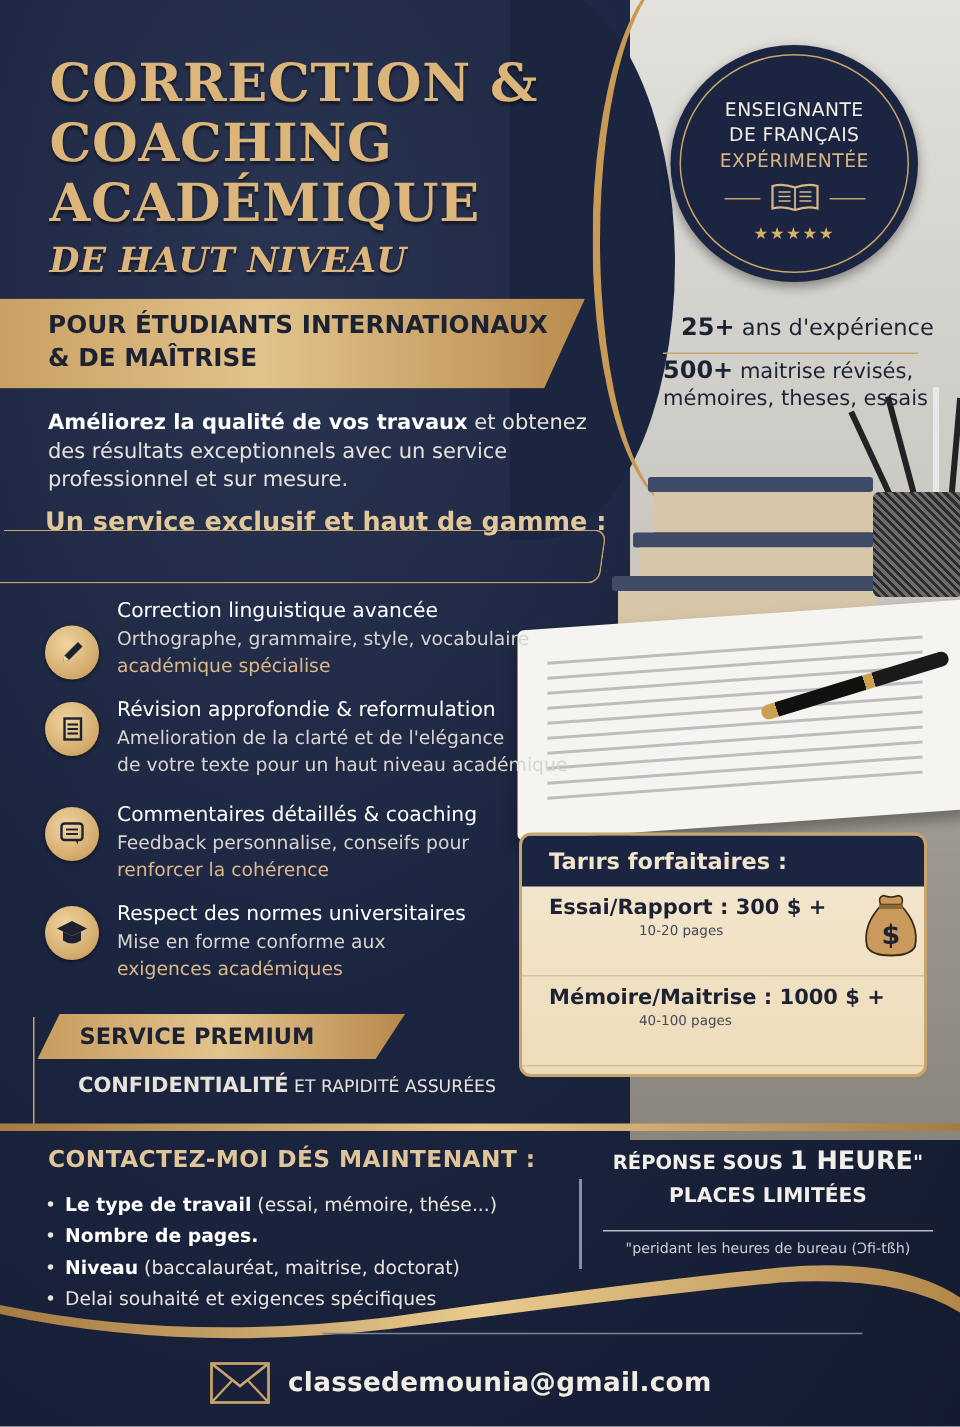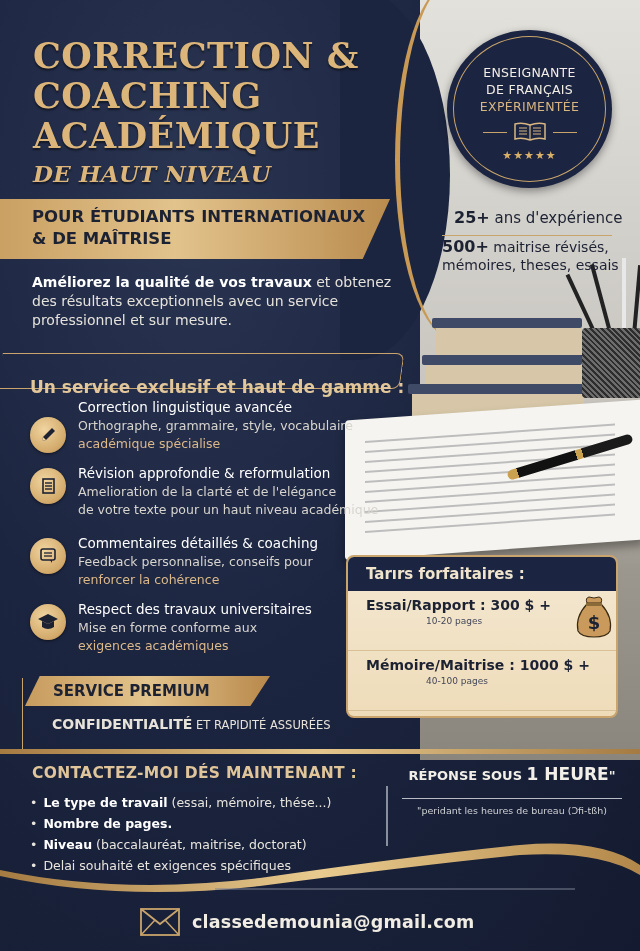--- a/index.html
+++ b/index.html
@@ -92,21 +92,21 @@
     font-size: 14px; line-height: 19px; color: #e6e3dc;
   }
   .intro b { color: #fff; }
 
   .exclusive {
     position: absolute; left: 0; top: 353px; width: 402px; height: 36px;
     border: 1.5px solid #c9a46c; border-left: none; border-radius: 0 8px 8px 0;
     transform: skewX(-8deg); transform-origin: left;
   }
   .exclusive-label {
-    position: absolute; left: 30px; top: 377px; font-size: 17px; font-weight: bold; color: #e2c79a;
+    position: absolute; left: 30px; top: 338px; font-size: 17px; font-weight: bold; color: #e2c79a;
   }
 
   .feature { position: absolute; left: 30px; display: flex; gap: 12px; }
   .feature .ico {
     width: 36px; height: 36px; border-radius: 50%;
     background: radial-gradient(circle at 40% 35%, #f0d4a0 0%, #d2a96a 70%, #b08048 100%);
     display:flex; align-items:center; justify-content:center; flex-shrink: 0; margin-top: 4px;
     box-shadow: 0 1px 3px rgba(0,0,0,0.5);
   }
   .feature .txt .h { font-size: 13.5px; color: #fff; line-height: 19px; }
@@ -310,21 +310,21 @@
   </div>
 
   <div class="feature" style="top:600px;">
     <div class="ico">
       <svg width="22" height="20" viewBox="0 0 22 20">
           <path d="M1 7 L11 2 L21 7 L11 12 Z" fill="#1d2233"></path>
           <path d="M5 9 L5 15 Q11 19 17 15 L17 9 L11 12 Z" fill="#1d2233"></path>
         </svg>
     </div>
     <div class="txt">
-      <div class="h">Respect des travaux universitaires</div>
+      <div class="h">Respect des normes universitaires</div>
       <div class="d">Mise en forme conforme aux</div>
       <div class="d g">exigences académiques</div>
     </div>
   </div>
 
   <div class="pricing">
     <div class="head">Tarırs forfaitaires :</div>
     <div class="row">
       <div class="t">Essai/Rapport : 300 $ +</div>
       <div class="p">10-20 pages</div>
@@ -358,20 +358,21 @@
     <li><b>Le type de travail</b><span> (essai, mémoire, thése...)</span></li>
     <li><b>Nombre de pages.</b><span></span></li>
     <li><b>Niveau</b><span> (baccalauréat, maitrise, doctorat)</span></li>
     <li><b></b><span>Delai souhaité et exigences spécifiques</span></li>
   </ul>
 
   <div class="vsep"></div>
 
   <div class="reply">
     <div class="r1"><span>RÉPONSE SOUS </span><span class="big">1 HEURE</span><span>"</span></div>
+    <div class="r2">PLACES LIMITÉES</div>
     <div class="hr"></div>
     <div class="note">"peridant les heures de bureau (Ͻfi-tßh)</div>
   </div>
 
   <svg class="swoosh" viewBox="0 0 640 70" preserveAspectRatio="none">
     <defs>
       <linearGradient id="sg" x1="0" x2="1">
         <stop offset="0" stop-color="#a57b42"></stop>
           <stop offset="0.5" stop-color="#e9cb8f"></stop>
           <stop offset="1" stop-color="#b3874a"></stop>

